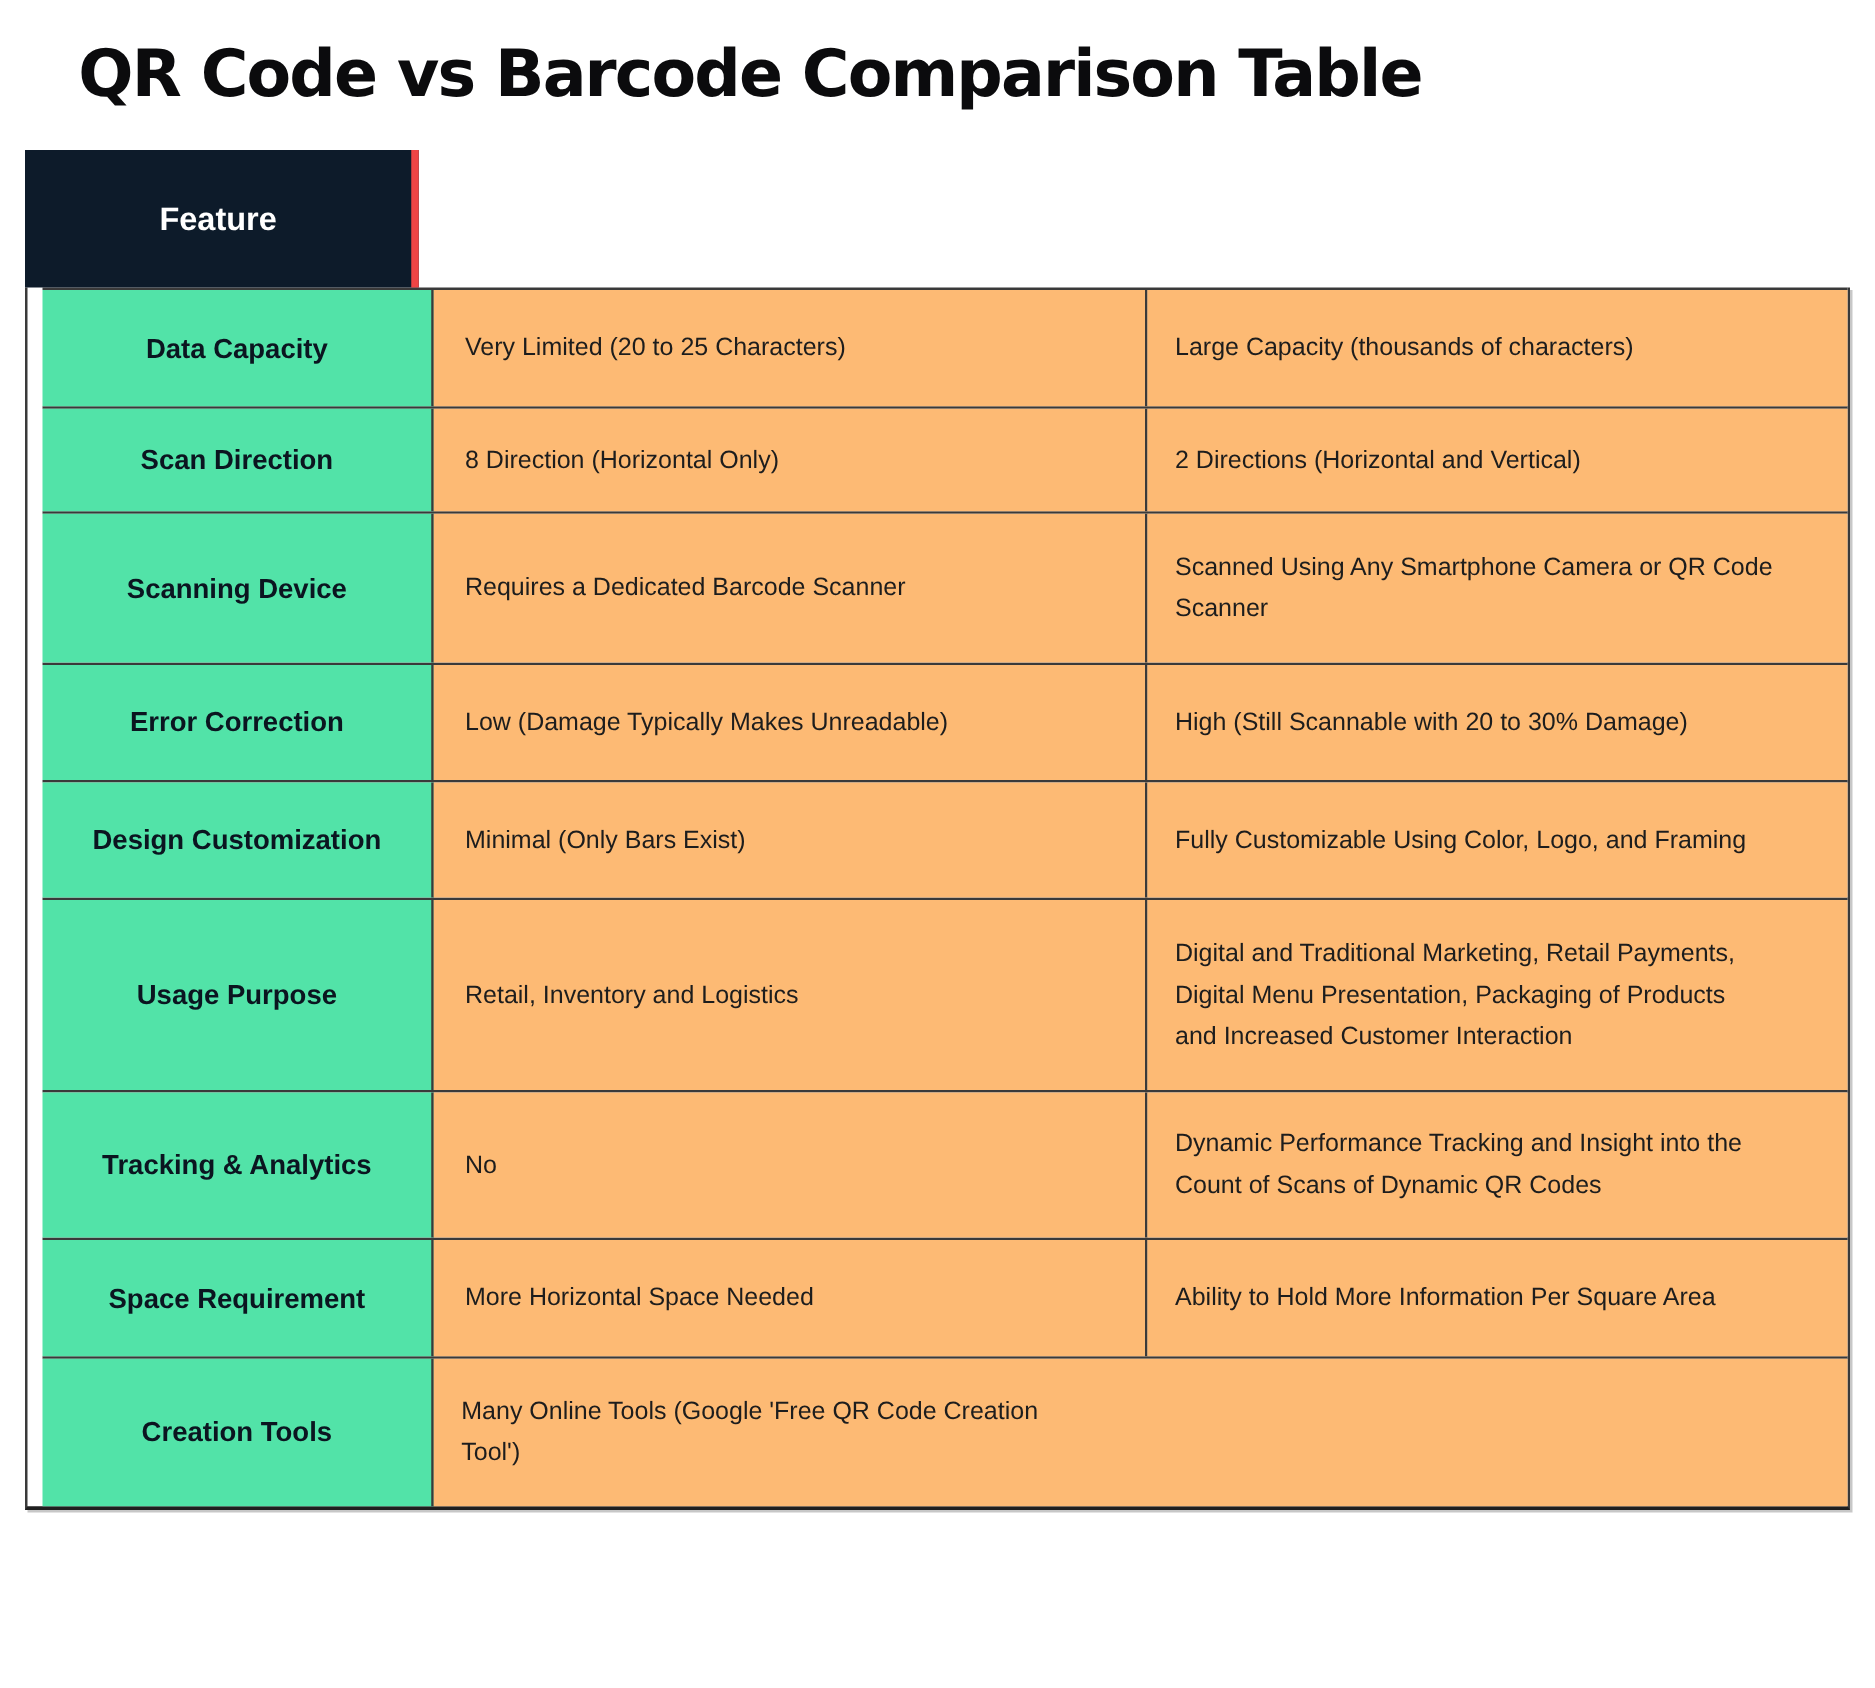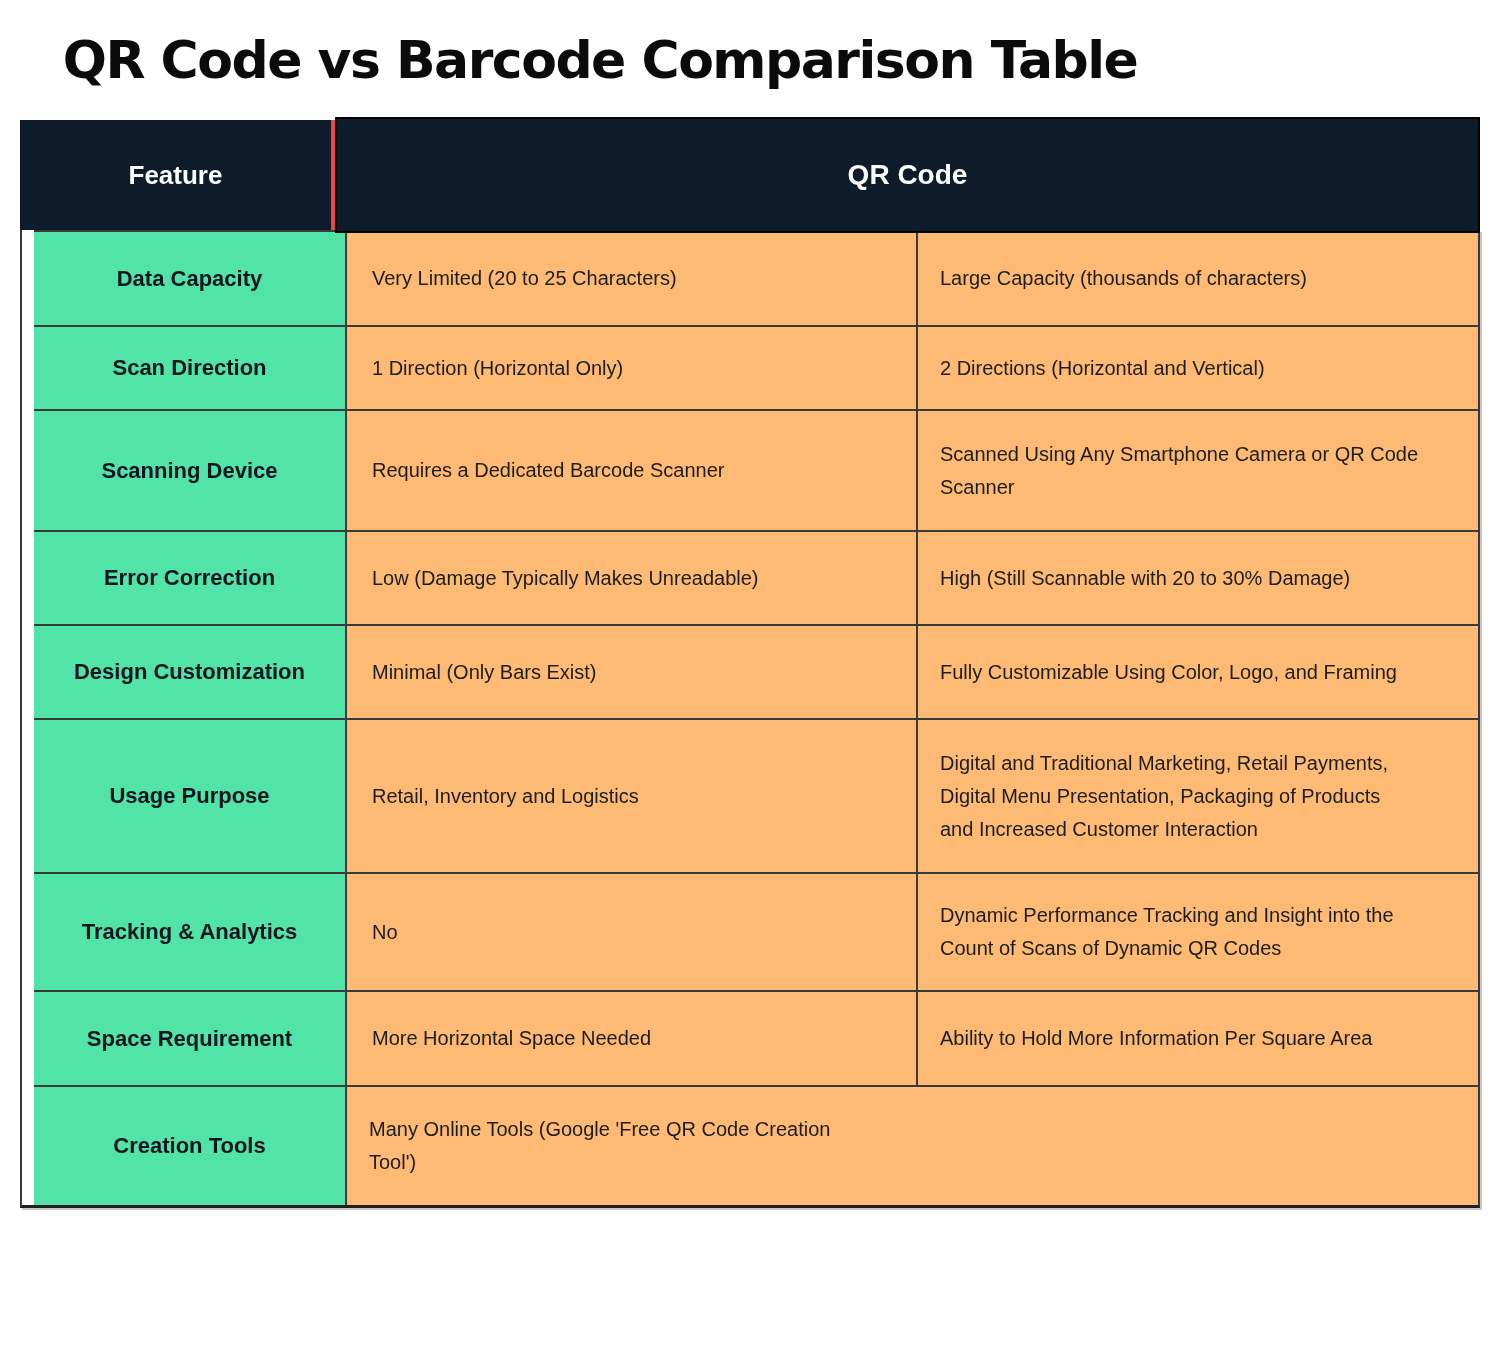--- a/index.html
+++ b/index.html
@@ -33,21 +33,21 @@
     background: var(--header-bg, #0d1b2a);
     color: var(--header-text, #ffffff);
     display: flex;
     align-items: center;
     justify-content: center;
     font-weight: 700;
   }
   .col-f {
     width: 315px;
     font-size: 26px;
-    border-right: 4px solid #ef4444;
+    border-right: 6px solid #ef4444;
   }
   .col-b {
     width: 573px;
     font-size: 28px;
   }
   .col-q {
     flex: 1;
     font-size: 28px;
     position: relative;
     top: -3px;
@@ -101,32 +101,31 @@
   }
 </style>
 </head>
 <body>
 
 <h1 class="title">QR Code vs Barcode Comparison Table</h1>
 
 <div class="table">
   <div class="header-row">
     <div class="hcell col-f">Feature</div>
-    <div class="hcell col-q">QR Code</div>
   </div>
 
   <div class="tbody">
     <div class="row" style="height:95px">
       <div class="fcell">Data Capacity</div>
       <div class="bcell">Very Limited (20 to 25 Characters)</div>
       <div class="qcell">Large Capacity (thousands of characters)</div>
     </div>
     <div class="row" style="height:84px">
       <div class="fcell">Scan Direction</div>
-      <div class="bcell">1 Direction (Horizontal Only)</div>
+      <div class="bcell">8 Direction (Horizontal Only)</div>
       <div class="qcell">2 Directions (Horizontal and Vertical)</div>
     </div>
     <div class="row" style="height:121px">
       <div class="fcell">Scanning Device</div>
       <div class="bcell">Requires a Dedicated Barcode Scanner</div>
       <div class="qcell">Scanned Using Any Smartphone Camera or QR Code
 Scanner</div>
     </div>
     <div class="row" style="height:94px">
       <div class="fcell">Error Correction</div>

